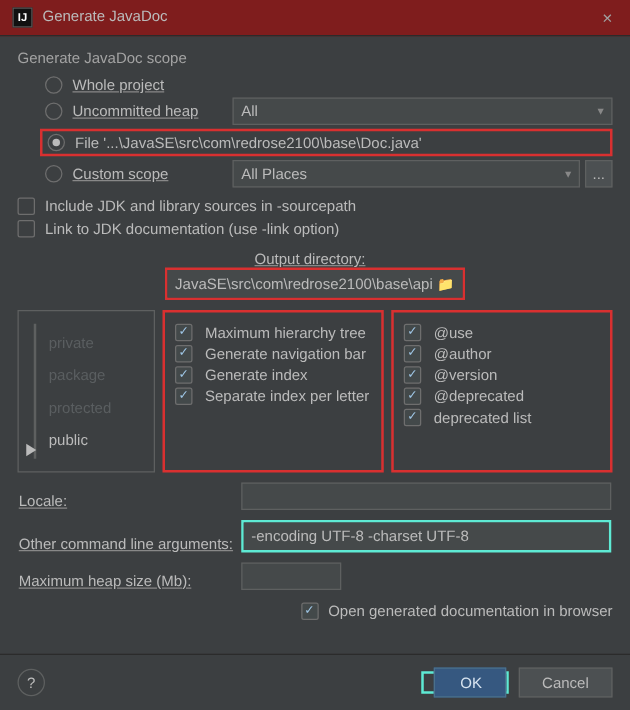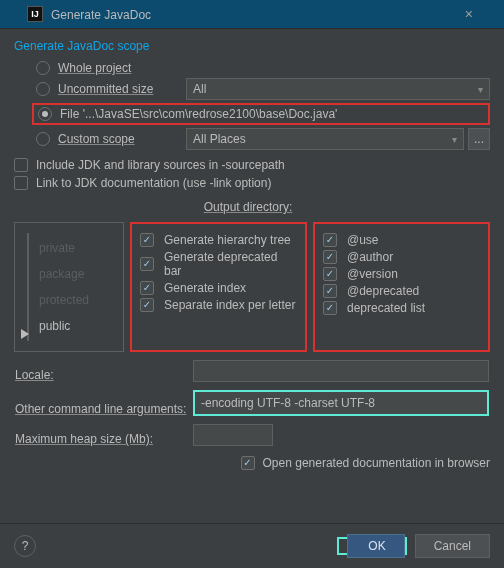--- a/index.html
+++ b/index.html
@@ -8,41 +8,41 @@
     font-family: "Segoe UI", Arial, sans-serif;
     font-size: 12px;
     color: #bbbbbb;
     width: 504px;
     height: 568px;
     overflow: hidden;
     position: relative;
   }
   .titlebar {
     display: flex;
-    align-items: flex-end;
-    padding: 6px 27px;
+    align-items: flex-start;
+    padding: 6px 10px;
     border-bottom: 1px solid #2b2b2b;
-    background: #0c4a6e;
+    background: #7f1d1d;
   }
   .titlebar .icon {
     width: 16px; height: 16px;
     background: #111;
     display: inline-flex;
     align-items: center;
     justify-content: center;
     color: #fff;
     font-size: 9px;
     font-weight: bold;
     margin-right: 8px;
     border: 1px solid #555;
   }
   .titlebar .title { flex: 1; color: #bbbbbb; }
   .titlebar .close { color: #a0a0a0; font-size: 14px; cursor: pointer; padding: 0 4px; }
   .content { padding: 10px 14px; }
-  .section-label { color: #0ea5e9; margin-bottom: 8px; }
+  .section-label { color: #a3a3a3; margin-bottom: 8px; }
   .row { display: flex; align-items: center; margin: 4px 0; }
   .radio, .check {
     width: 14px; height: 14px;
     border: 1px solid #6e6e6e;
     border-radius: 50%;
     margin-right: 8px;
     display: inline-flex;
     align-items: center;
     justify-content: center;
     flex-shrink: 0;
@@ -182,21 +182,21 @@
   <div class="section-label">Generate JavaDoc scope</div>
 
   <div class="indent">
     <div class="scope-row">
       <span class="radio"></span>
       <span class="underline">Whole project</span>
     </div>
     <div class="scope-row">
       <span class="lbl" style="display:flex;align-items:center;">
         <span class="radio"></span>
-        <span class="underline">Uncommitted size</span>
+        <span class="underline">Uncommitted heap</span>
       </span>
       <span class="val field dropdown">All</span>
     </div>
     <div class="scope-row red-box" style="padding:2px 4px; margin-left:-4px;">
       <span class="radio selected"></span>
       <span>File '...\JavaSE\src\com\redrose2100\base\Doc.java'</span>
     </div>
     <div class="scope-row">
       <span class="lbl" style="display:flex;align-items:center;">
         <span class="radio"></span>
@@ -211,42 +211,48 @@
     <span class="check"></span>
     <span>Include JDK and library sources in -sourcepath</span>
   </div>
   <div class="row">
     <span class="check"></span>
     <span>Link to JDK documentation (use -link option)</span>
   </div>
 
   <div class="output-row">
     <span class="lbl underline">Output directory:</span>
+    <span class="val red-box" style="display:flex;">
+      <span class="field" style="flex:1;border:none;background:#45494a;">
+        <span>JavaSE\src\com\redrose2100\base\api</span>
+        <span class="folder-icon">📁</span>
+      </span>
+    </span>
   </div>
 
   <div class="mid-section">
     <div class="slider-box">
       <div class="slider-track"></div>
       <div class="slider-thumb"></div>
       <div class="items">
         <div class="item">private</div>
         <div class="item">package</div>
         <div class="item">protected</div>
         <div class="item active">public</div>
       </div>
     </div>
 
     <div class="opt-box opt-left">
       <div class="row">
           <span class="check selected"></span>
-          <span class="lbl">Generate hierarchy tree</span>
-        </div>
-      <div class="row">
-          <span class="check selected"></span>
-          <span class="lbl">Generate deprecated bar</span>
+          <span class="lbl">Maximum hierarchy tree</span>
+        </div>
+      <div class="row">
+          <span class="check selected"></span>
+          <span class="lbl">Generate navigation bar</span>
         </div>
       <div class="row">
           <span class="check selected"></span>
           <span class="lbl">Generate index</span>
         </div>
       <div class="row">
           <span class="check selected"></span>
           <span class="lbl">Separate index per letter</span>
         </div>
     </div>

